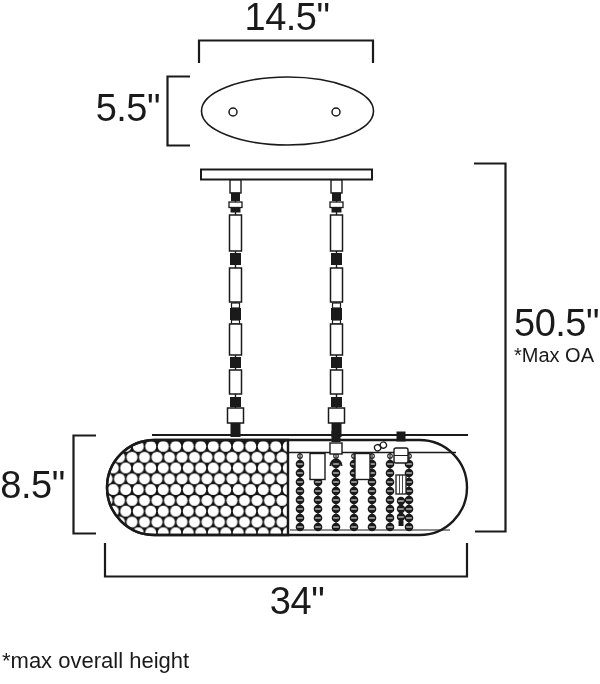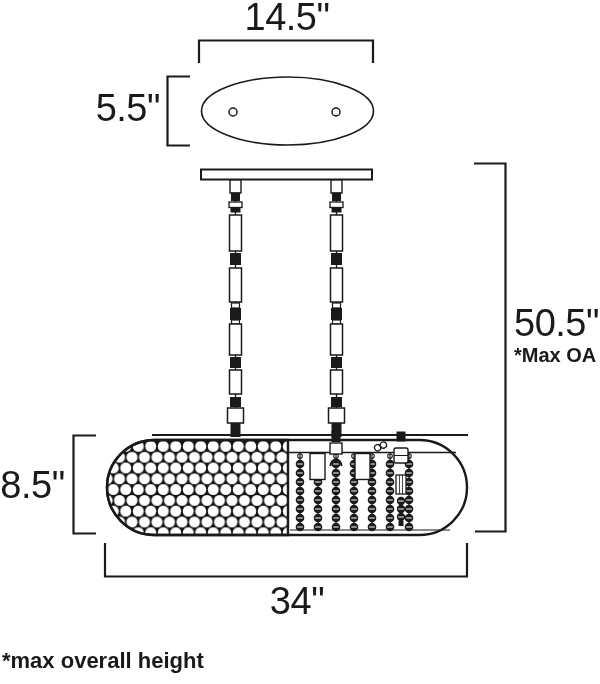--- a/index.html
+++ b/index.html
@@ -13,29 +13,29 @@
   }
   .canvas svg{position:absolute;left:0;top:0;}
   .lbl{
     position:absolute;
     color:#1a1a1a;
     white-space:nowrap;
     line-height:1.0;
     letter-spacing:-0.5px;
   }
   .lbl-big{font-size:38px;font-weight:500;}
-  .lbl-mid{font-size:20px;font-weight:700;letter-spacing:0;}
+  .lbl-mid{font-size:20px;font-weight:400;letter-spacing:0;}
   .lbl-note{font-size:22px;font-weight:400;letter-spacing:0;}
   #l-canopy-width{left:197px;top:-2px;width:180px;text-align:center;}
   #l-canopy-depth{left:40px;top:89px;width:120px;text-align:right;}
   #l-overall{left:514px;top:304px;}
   #l-overall-note{left:514px;top:345px;}
   #l-body-height{left:0px;top:466px;width:65px;text-align:center;}
   #l-body-width{left:207px;top:582px;width:180px;text-align:center;}
-  #l-footnote{left:2px;top:650px;font-weight:bold;}
+  #l-footnote{left:2px;top:650px;}
 </style>
 </head>
 <body>
 
 <div class="canvas">
 
   <svg width="600" height="684" viewBox="0 0 600 684">
     <defs>
 
       <pattern id="mesh" x="107" y="441" width="12.5" height="21.6" patternUnits="userSpaceOnUse">

